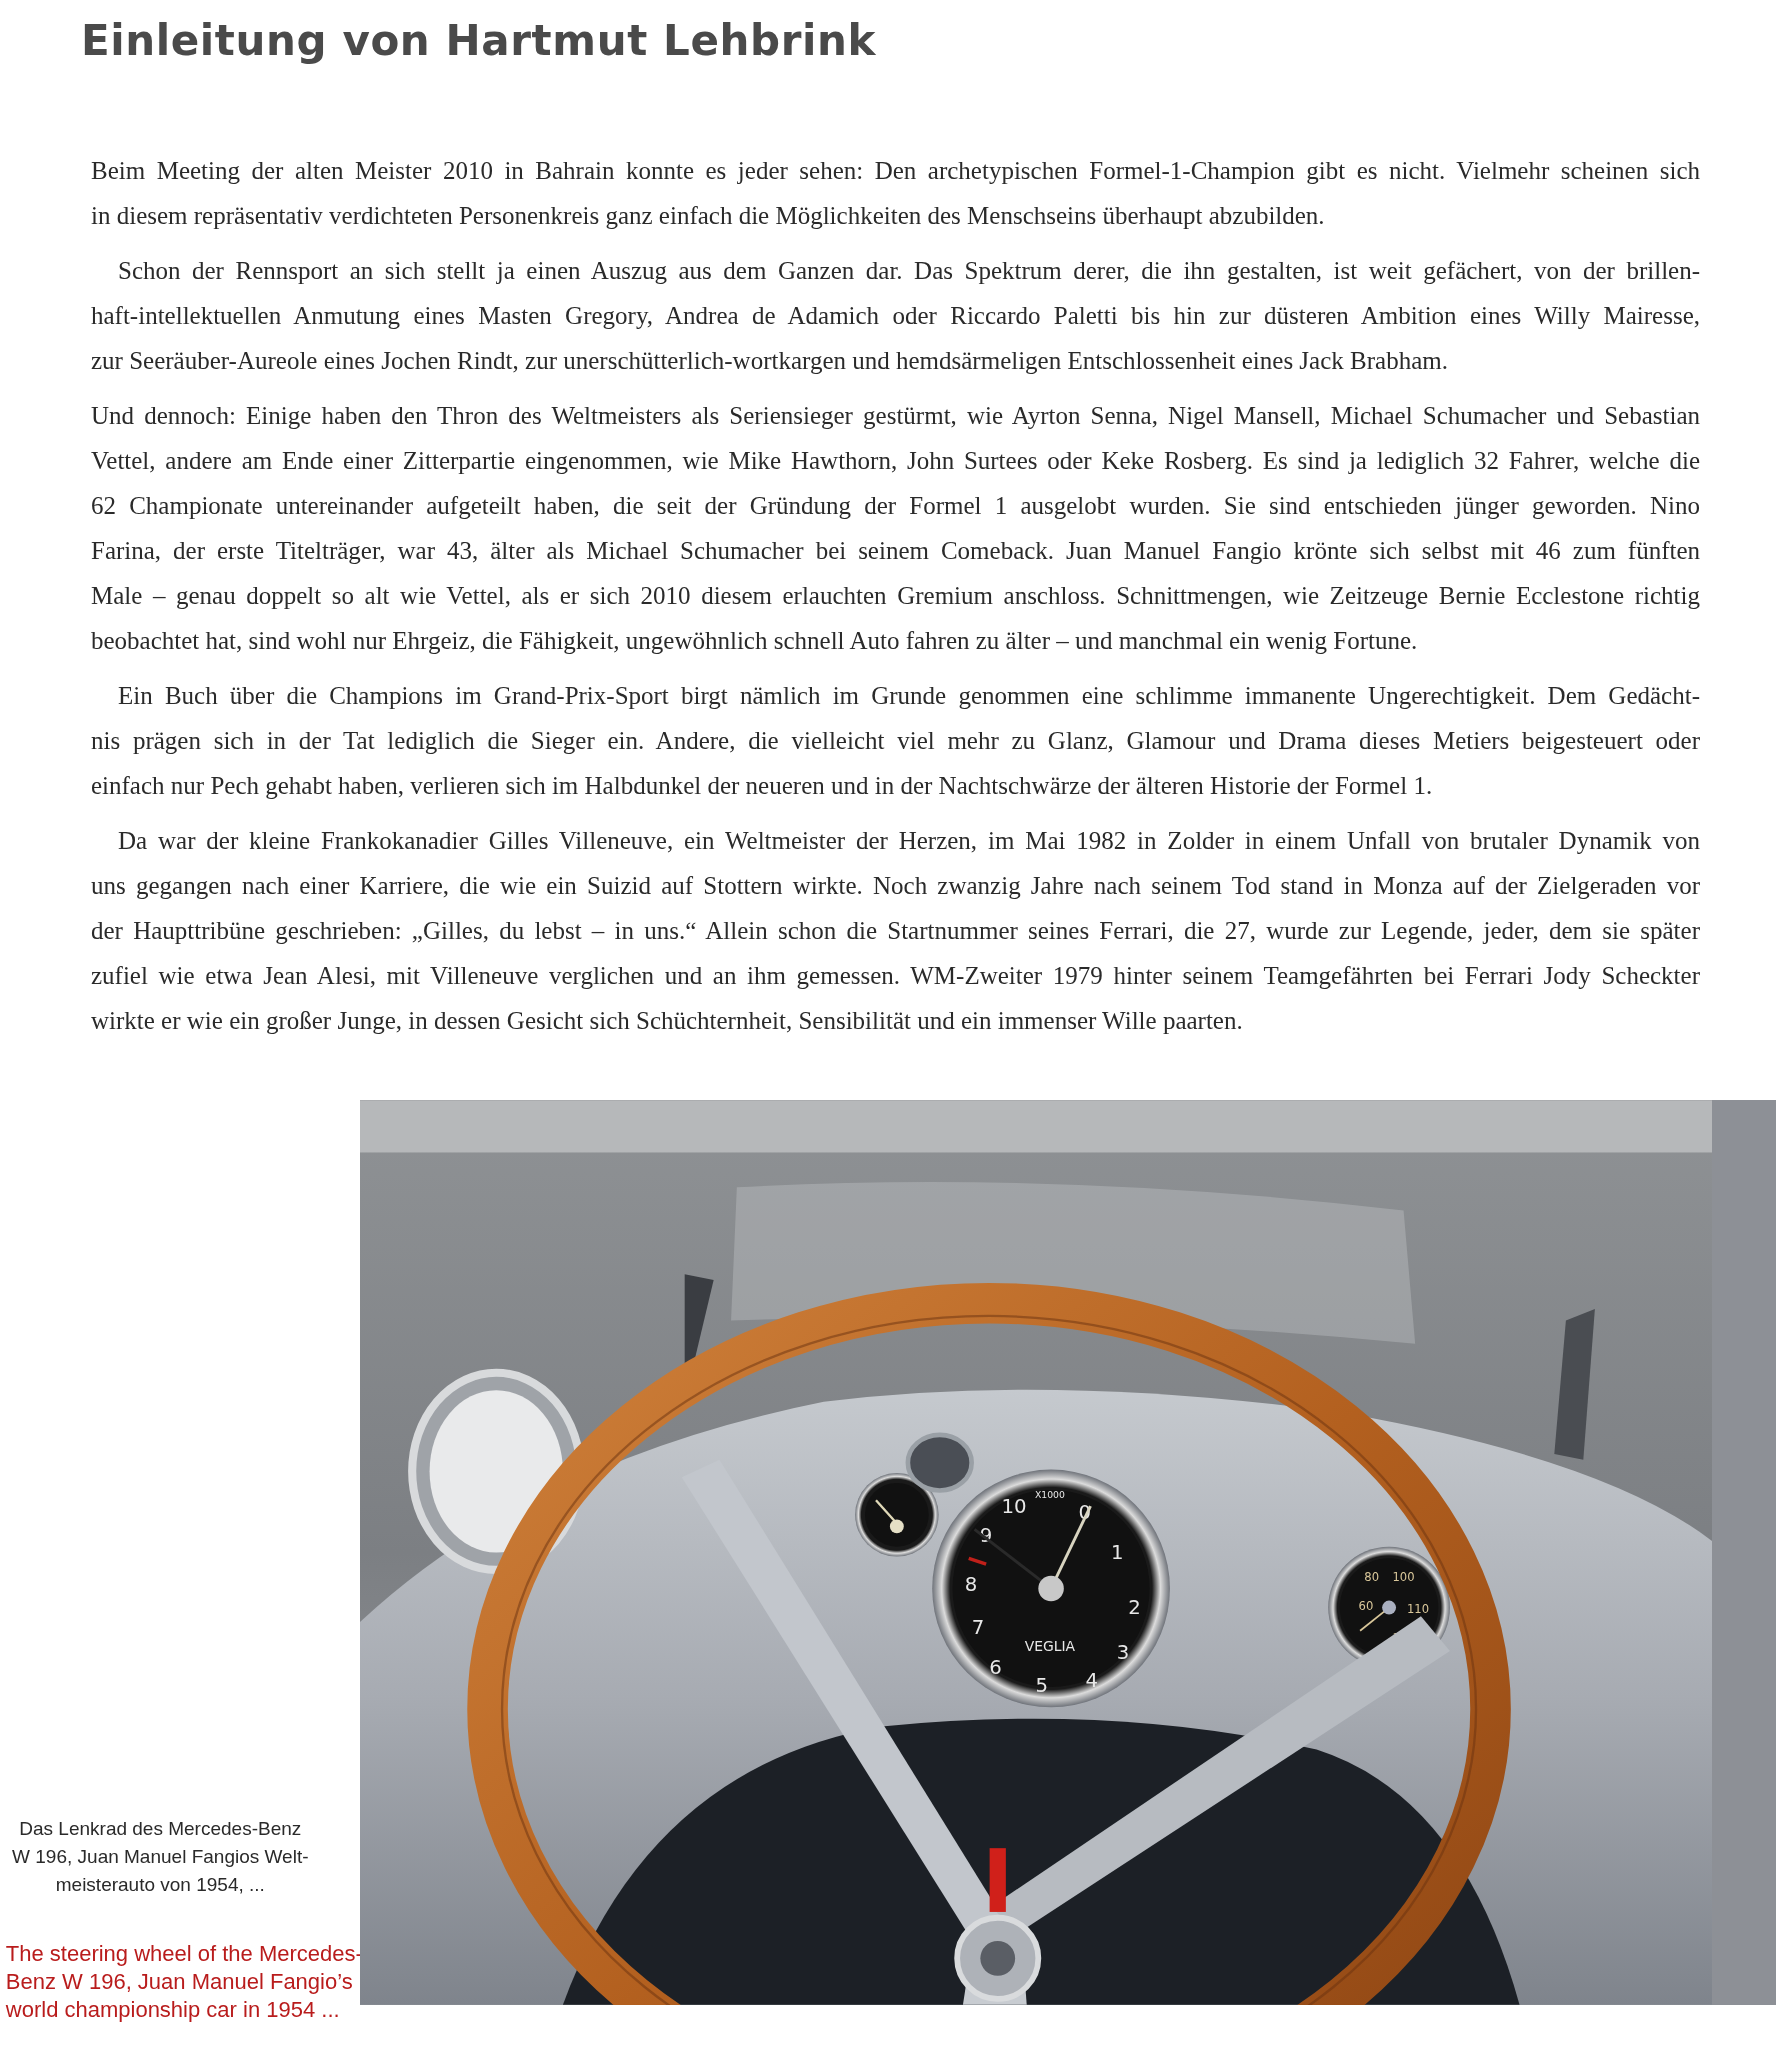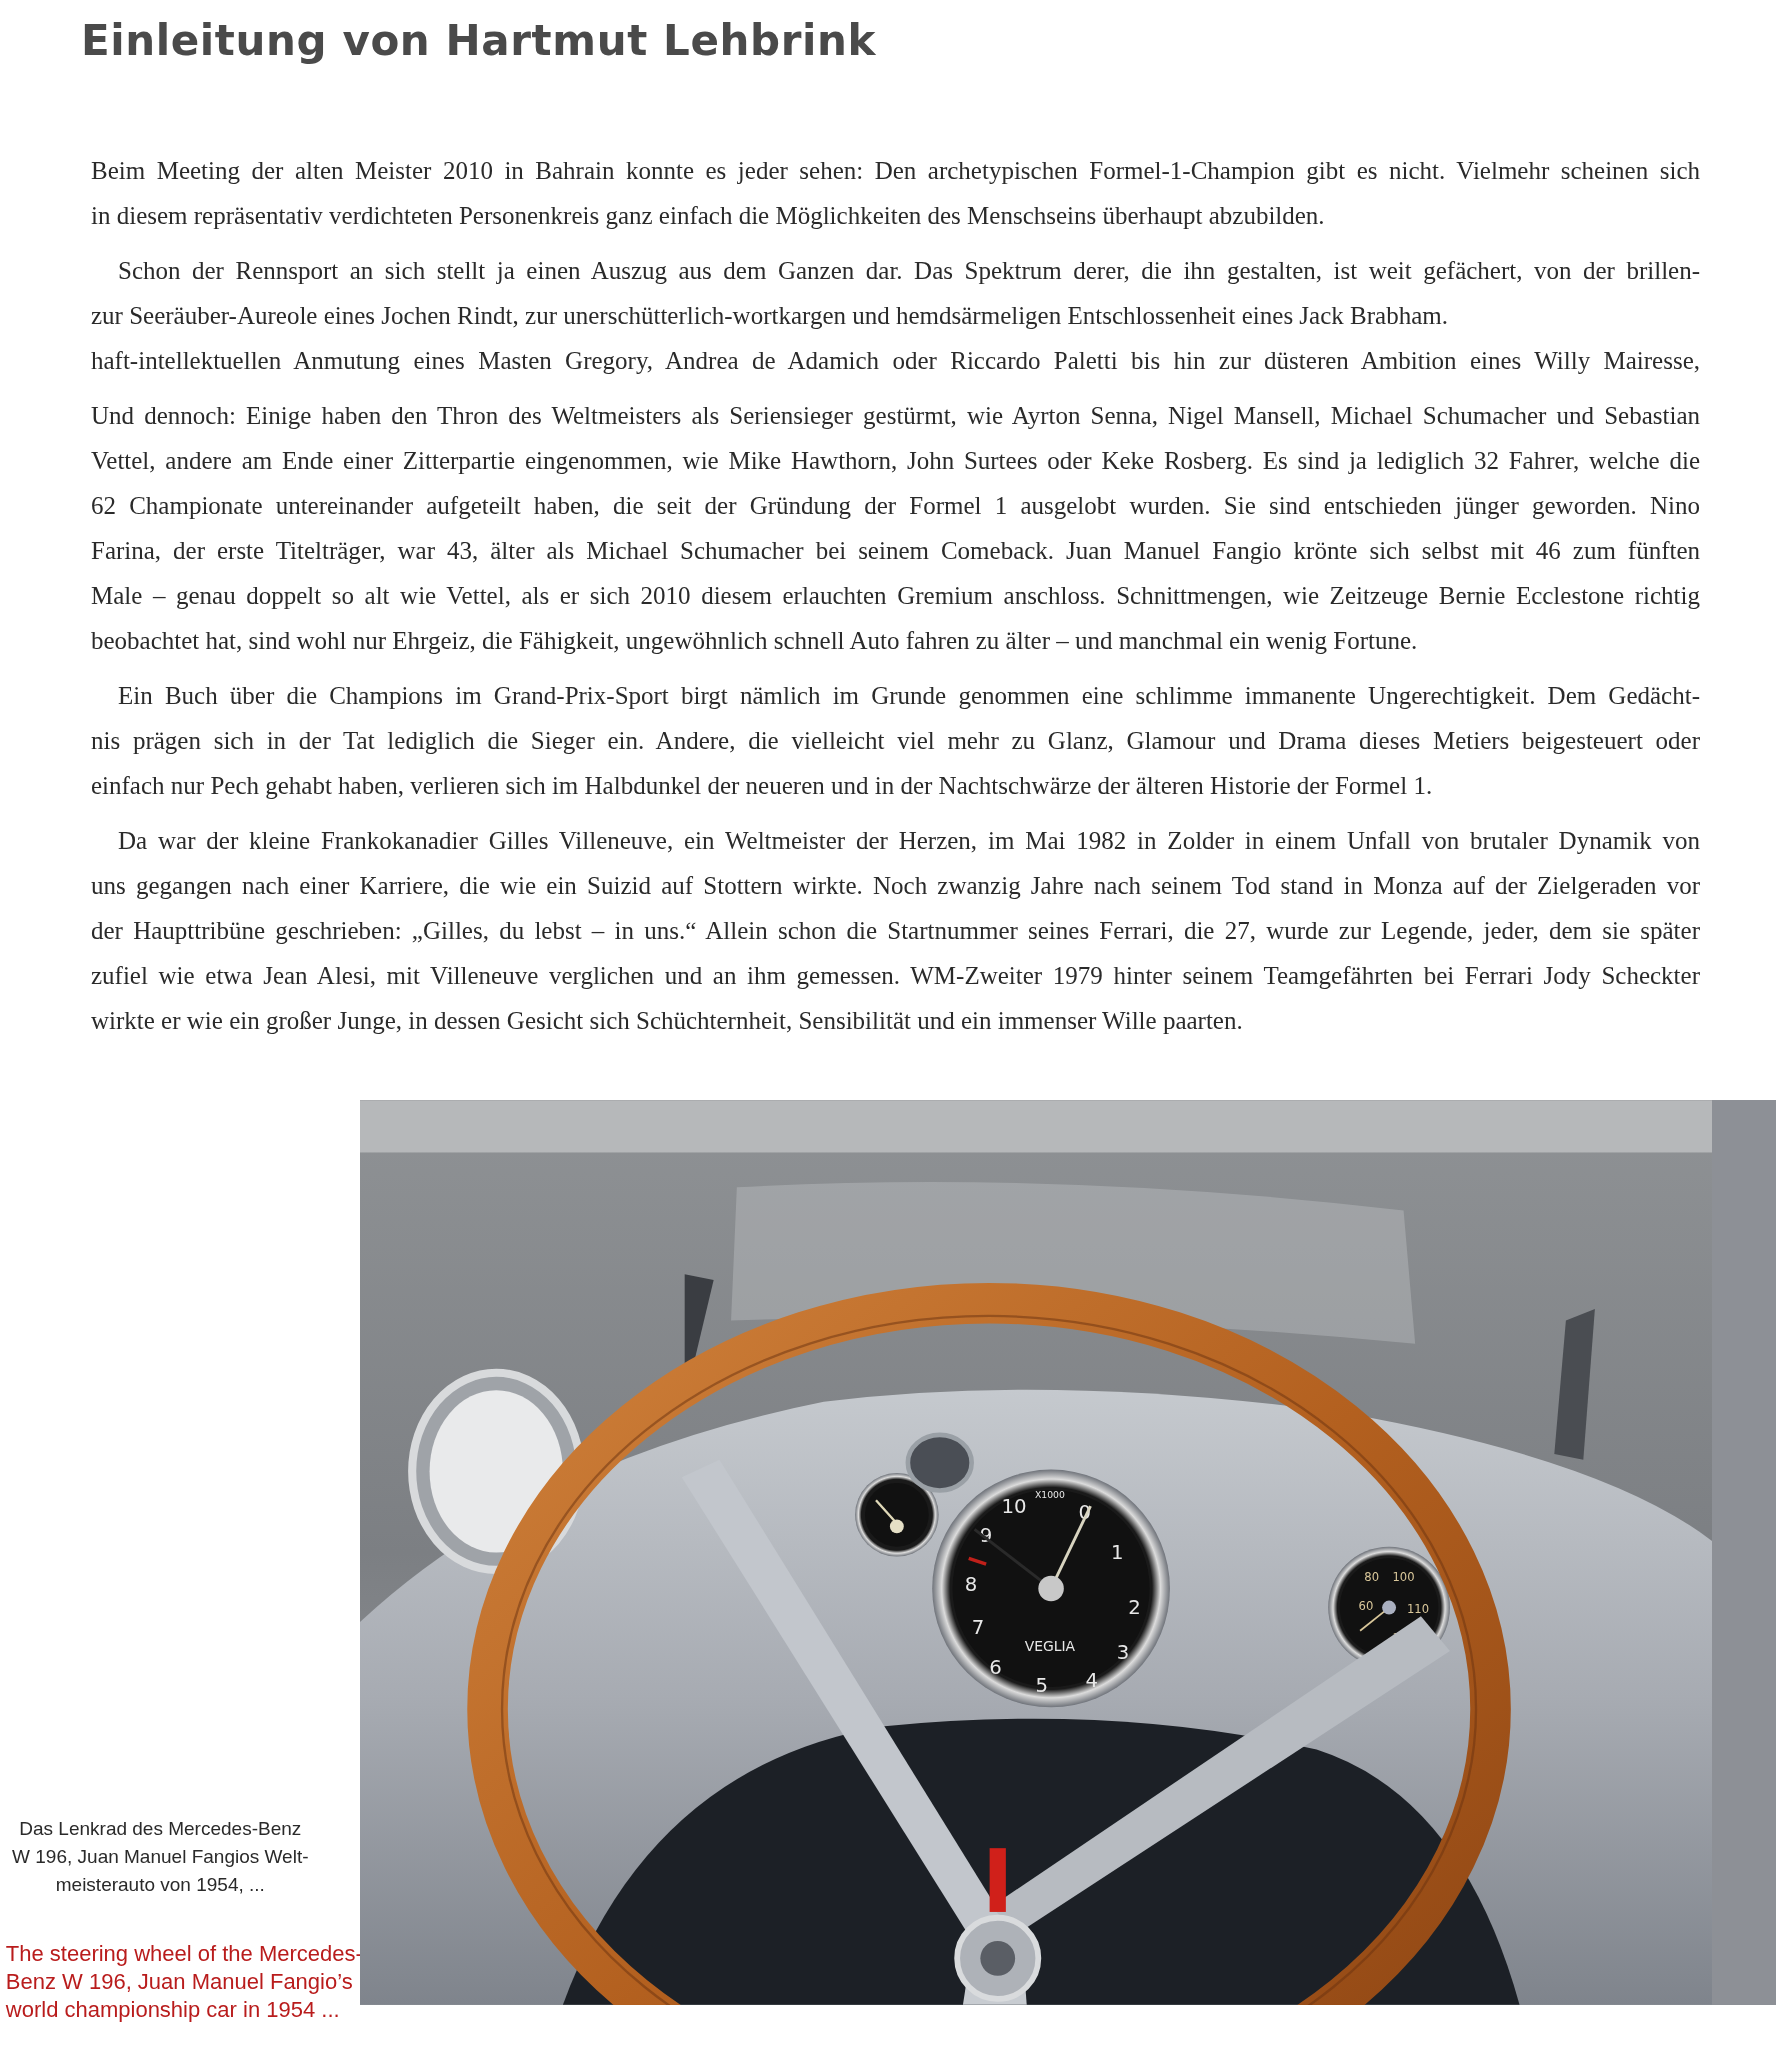--- a/index.html
+++ b/index.html
@@ -40,22 +40,22 @@
 
 <h1 class="heading">Einleitung von Hartmut Lehbrink</h1>
 
 <div class="body-text" id="body-text">
     <p>
       <span class="line">Beim Meeting der alten Meister 2010 in Bahrain konnte es jeder sehen: Den archetypischen Formel-1-Champion gibt es nicht. Vielmehr scheinen sich</span>
       <span class="line last">in diesem repräsentativ verdichteten Personenkreis ganz einfach die Möglichkeiten des Menschseins überhaupt abzubilden.</span>
     </p>
     <p>
       <span class="line" style="padding-left: 27px;">Schon der Rennsport an sich stellt ja einen Auszug aus dem Ganzen dar. Das Spektrum derer, die ihn gestalten, ist weit gefächert, von der brillen-</span>
+      <span class="line">haft-intellektuellen Anmutung eines Masten Gregory, Andrea de Adamich oder Riccardo Paletti bis hin zur düsteren Ambition eines Willy Mairesse,</span>
       <span class="line last">zur Seeräuber-Aureole eines Jochen Rindt, zur unerschütterlich-wortkargen und hemdsärmeligen Entschlossenheit eines Jack Brabham.</span>
-      <span class="line">haft-intellektuellen Anmutung eines Masten Gregory, Andrea de Adamich oder Riccardo Paletti bis hin zur düsteren Ambition eines Willy Mairesse,</span>
     </p>
     <p>
       <span class="line">Und dennoch: Einige haben den Thron des Weltmeisters als Seriensieger gestürmt, wie Ayrton Senna, Nigel Mansell, Michael Schumacher und Sebastian</span>
       <span class="line">Vettel, andere am Ende einer Zitterpartie eingenommen, wie Mike Hawthorn, John Surtees oder Keke Rosberg. Es sind ja lediglich 32 Fahrer, welche die</span>
       <span class="line">62 Championate untereinander aufgeteilt haben, die seit der Gründung der Formel 1 ausgelobt wurden. Sie sind entschieden jünger geworden. Nino</span>
       <span class="line">Farina, der erste Titelträger, war 43, älter als Michael Schumacher bei seinem Comeback. Juan Manuel Fangio krönte sich selbst mit 46 zum fünften</span>
       <span class="line">Male – genau doppelt so alt wie Vettel, als er sich 2010 diesem erlauchten Gremium anschloss. Schnittmengen, wie Zeitzeuge Bernie Ecclestone richtig</span>
       <span class="line last">beobachtet hat, sind wohl nur Ehrgeiz, die Fähigkeit, ungewöhnlich schnell Auto fahren zu älter – und manchmal ein wenig Fortune.</span>
     </p>
     <p>

